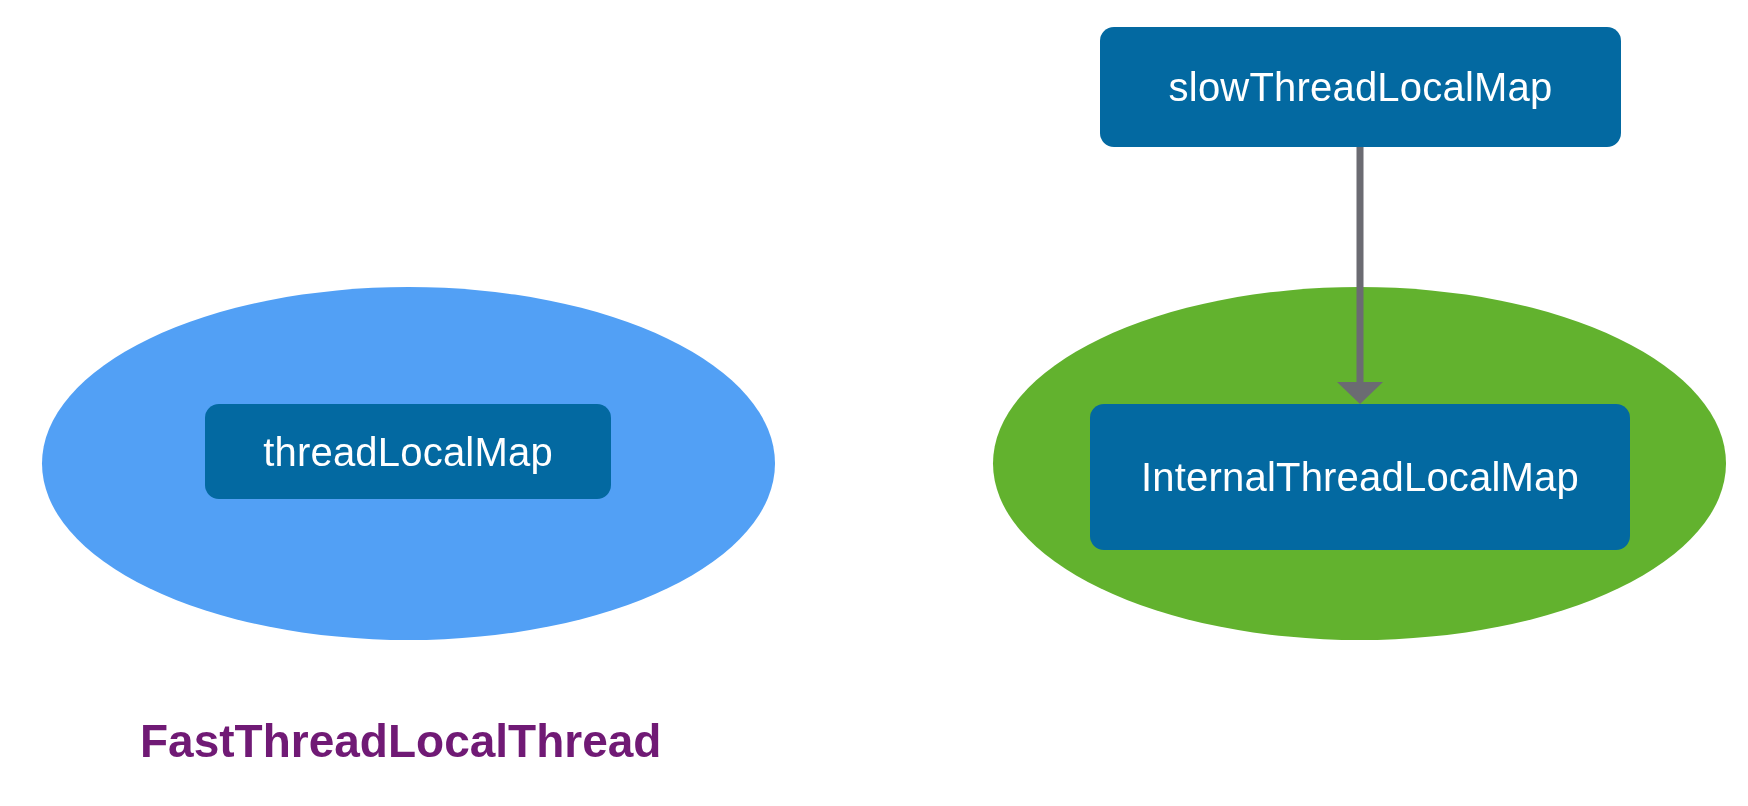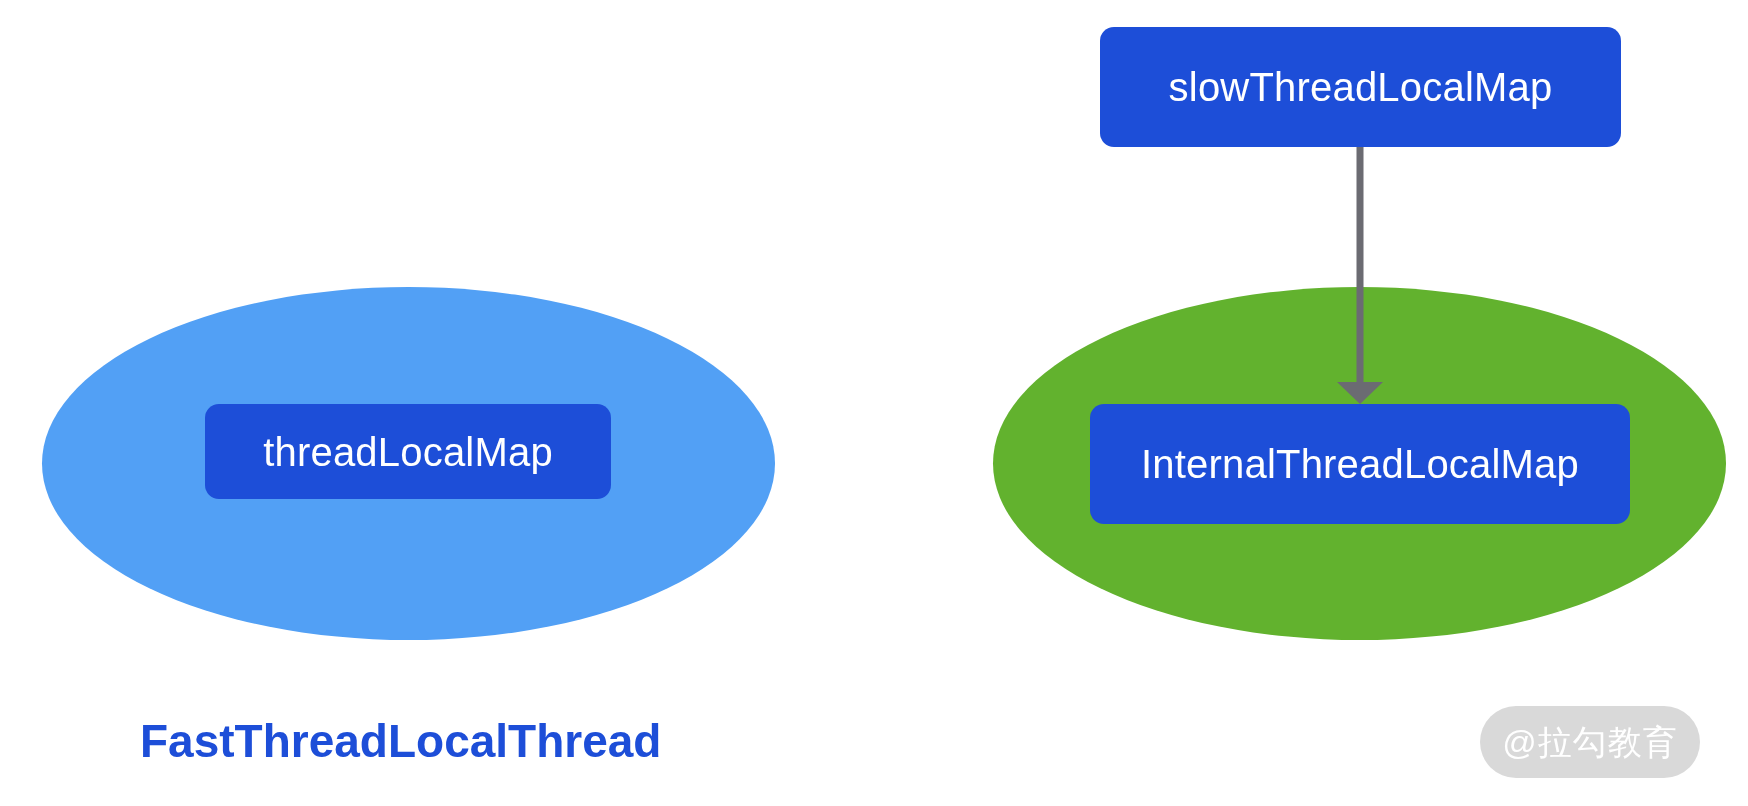--- a/index.html
+++ b/index.html
@@ -30,21 +30,21 @@
   }
   #ellipse-thread {
     left: 993px;
     top: 287px;
     width: 733px;
     height: 353px;
     background: #62b22e;
   }
   .node-box {
     position: absolute;
-    background: #1d4ed8;
+    background: #0369a1;
     border-radius: 14px;
     display: flex;
     align-items: center;
     justify-content: center;
     box-sizing: border-box;
   }
   .node-box span {
     color: #ffffff;
     font-size: 40px;
     font-weight: 400;
@@ -55,39 +55,39 @@
   #box-threadlocalmap {
     left: 205px;
     top: 404px;
     width: 406px;
     height: 95px;
   }
   #box-internal {
     left: 1090px;
     top: 404px;
     width: 540px;
-    height: 120px;
+    height: 146px;
   }
   #box-slow {
     left: 1100px;
     top: 27px;
     width: 521px;
     height: 120px;
   }
   #arrow-layer {
     position: absolute;
     left: 0;
     top: 0;
     width: 1748px;
     height: 806px;
     pointer-events: none;
   }
   .bottom-label {
     position: absolute;
-    color: #1d4ed8;
+    color: #701a75;
     font-size: 46px;
     font-weight: bold;
     white-space: nowrap;
     line-height: 1;
   }
   #label-fast {
     left: 140px;
     top: 718px;
   }
   #label-thread {
@@ -139,17 +139,14 @@
     <span>InternalThreadLocalMap</span>
   </div>
 
   <div class="node-box" id="box-slow">
     <span>slowThreadLocalMap</span>
   </div>
 
   <div class="bottom-label" id="label-fast">FastThreadLocalThread</div>
 
 
-  <div id="watermark">
-    <span>@拉勾教育</span>
-  </div>
 
 </div>
 
 </body></html>

